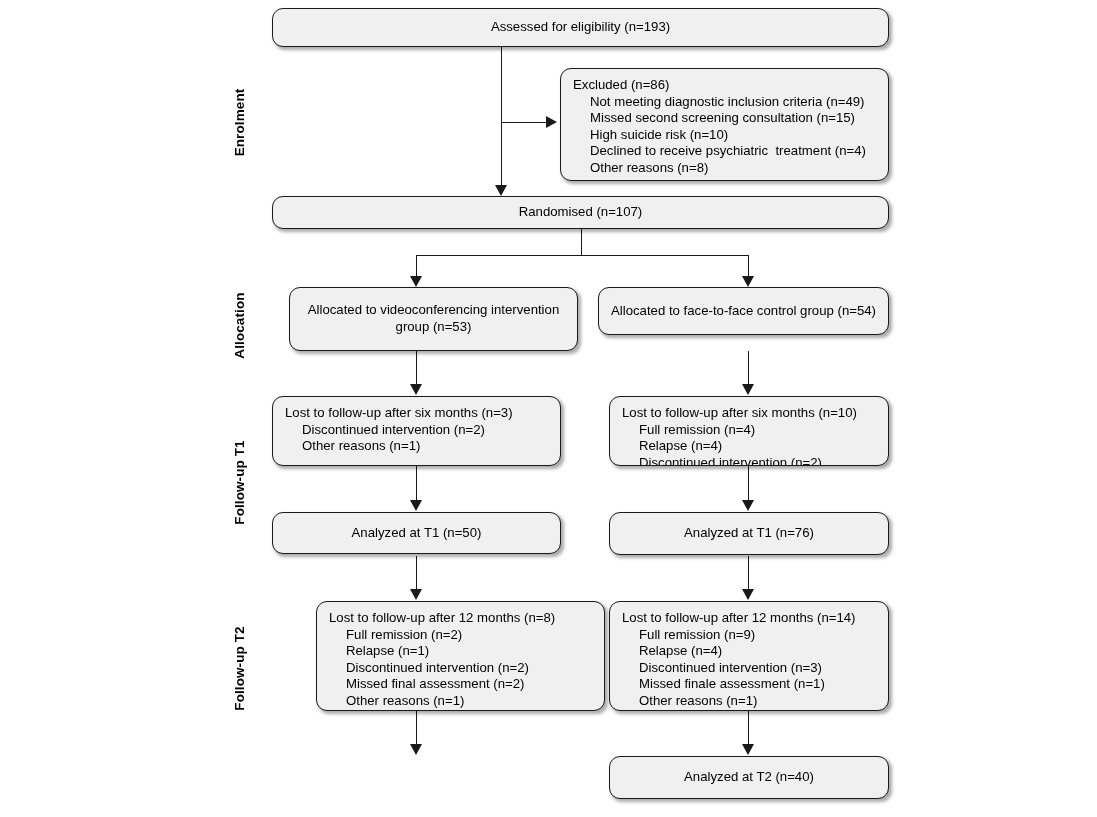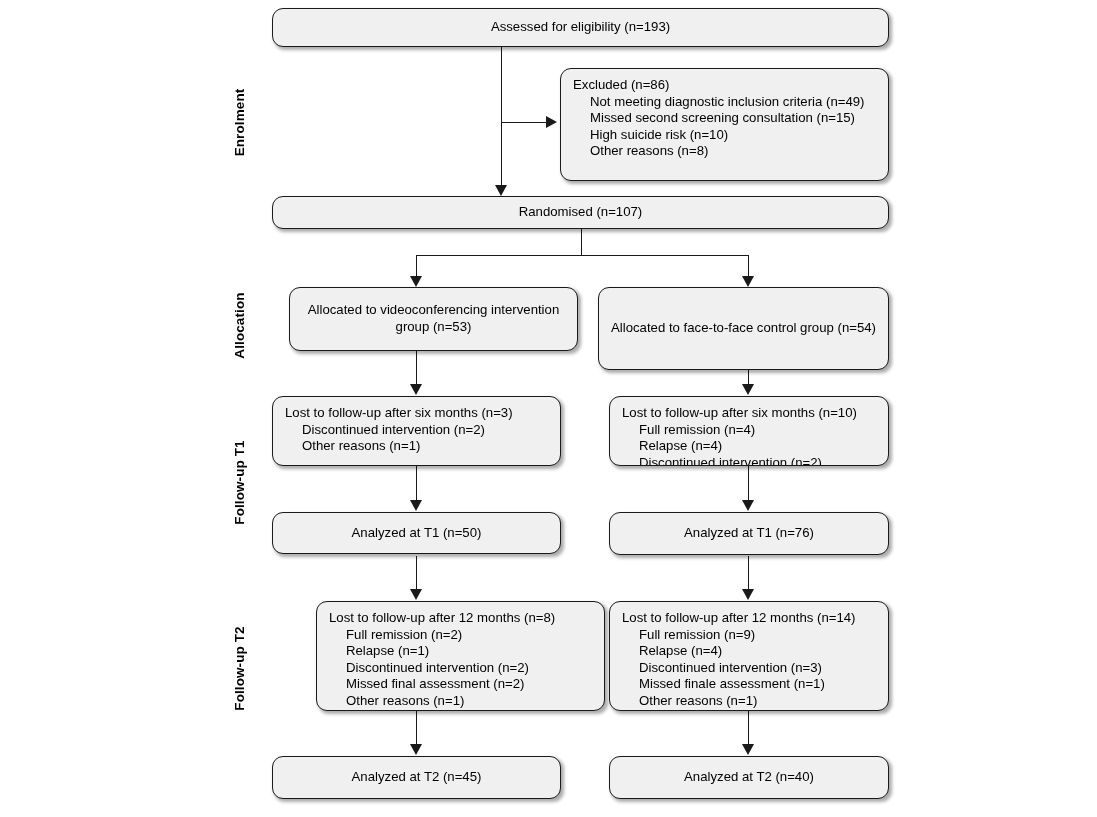--- a/index.html
+++ b/index.html
@@ -145,35 +145,36 @@
 
   <div class="box center" style="left:272px; top:8px; width:617px; height:39px;">
     <div class="inner">Assessed for eligibility (n=193)</div>
   </div>
 
   <div class="box listbox" style="left:560px; top:68px; width:329px; height:113px;">
     <span class="line">Excluded (n=86)</span>
     <span class="line indent">Not meeting diagnostic inclusion criteria (n=49)</span>
     <span class="line indent">Missed second screening consultation (n=15)</span>
     <span class="line indent">High suicide risk (n=10)</span>
+    <span class="line indent">Declined to receive psychiatric  treatment (n=4)</span>
     <span class="line indent">Other reasons (n=8)</span>
   </div>
 
   <div class="box center" style="left:272px; top:196px; width:617px; height:33px;">
     <div class="inner">Randomised (n=107)</div>
   </div>
 
   <div class="box center" style="left:289px; top:287px; width:289px; height:64px;">
     <div class="inner">
       <span class="line" style="white-space:normal;">Allocated to videoconferencing intervention</span>
       <span class="line" style="white-space:normal;">group (n=53)</span>
     </div>
   </div>
 
-  <div class="box center" style="left:598px; top:287px; width:291px; height:83px;">
+  <div class="box center" style="left:598px; top:287px; width:291px; height:48px;">
     <div class="inner">Allocated to face-to-face control group (n=54)</div>
   </div>
 
   <div class="box listbox" style="left:272px; top:396px; width:289px; height:70px;">
     <span class="line">Lost to follow-up after six months (n=3)</span>
     <span class="line indent">Discontinued intervention (n=2)</span>
     <span class="line indent">Other reasons (n=1)</span>
   </div>
 
   <div class="box listbox" style="left:609px; top:396px; width:280px; height:70px;">
@@ -202,21 +203,18 @@
 
   <div class="box listbox" style="left:609px; top:601px; width:280px; height:110px;">
     <span class="line">Lost to follow-up after 12 months (n=14)</span>
     <span class="line indent">Full remission (n=9)</span>
     <span class="line indent">Relapse (n=4)</span>
     <span class="line indent">Discontinued intervention (n=3)</span>
     <span class="line indent">Missed finale assessment (n=1)</span>
     <span class="line indent">Other reasons (n=1)</span>
   </div>
 
-  <div class="box center" style="left:272px; top:756px; width:289px; height:43px;">
-    <div class="inner">Analyzed at T2 (n=45)</div>
-  </div>
 
   <div class="box center" style="left:609px; top:756px; width:280px; height:43px;">
     <div class="inner">Analyzed at T2 (n=40)</div>
   </div>
 
 </div>
 
 </body></html>

